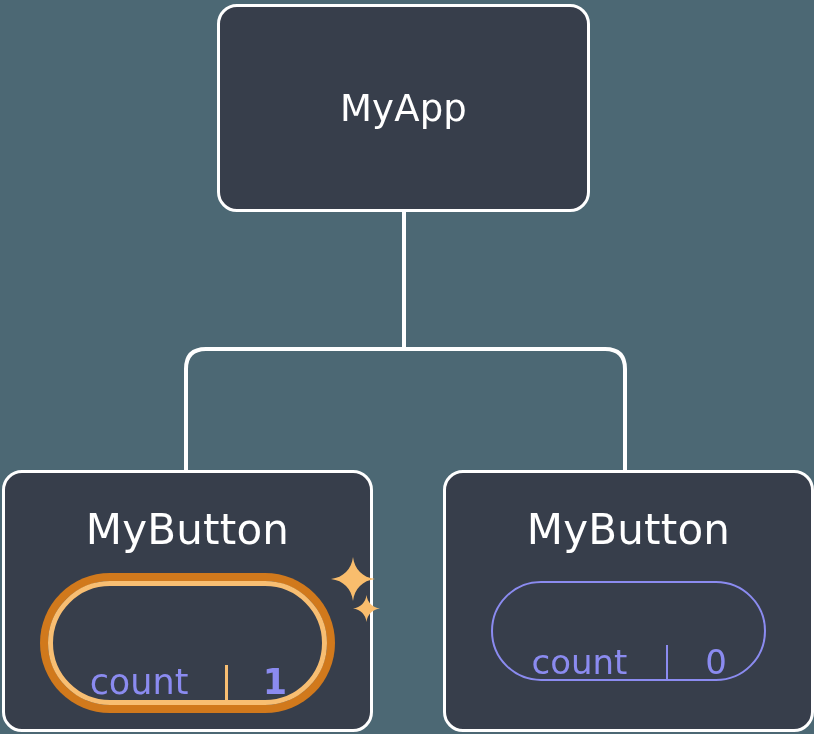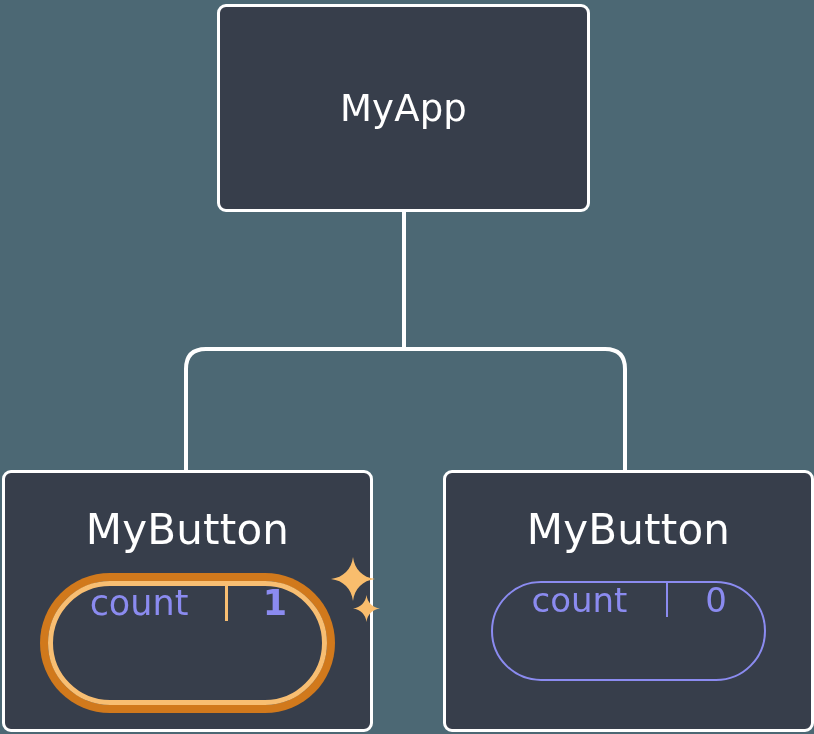--- a/index.html
+++ b/index.html
@@ -32,21 +32,21 @@
     height: 734px;
     pointer-events: none;
   }
 
   
   .node-card {
     position: absolute;
     box-sizing: border-box;
     background: #373e4b;
     border: 3px solid #ffffff;
-    border-radius: 9px;
+    border-radius: 20px;
     display: flex;
     flex-direction: column;
     align-items: center;
   }
 
   .node-root {
     left: 217px;
     top: 4px;
     width: 373px;
     height: 208px;
@@ -86,21 +86,21 @@
     position: relative;
     margin-top: 30px;
     display: flex;
     align-items: center;
     justify-content: center;
   }
 
   .state-pill {
     box-sizing: border-box;
     display: flex;
-    align-items: flex-start;
+    align-items: flex-end;
     height: 100px;
     border-radius: 50px;
     border: 2px solid #8b8bf0;
     background: transparent;
     overflow: hidden;
   }
 
   .pill-name,
   .pill-value {
     display: flex;

